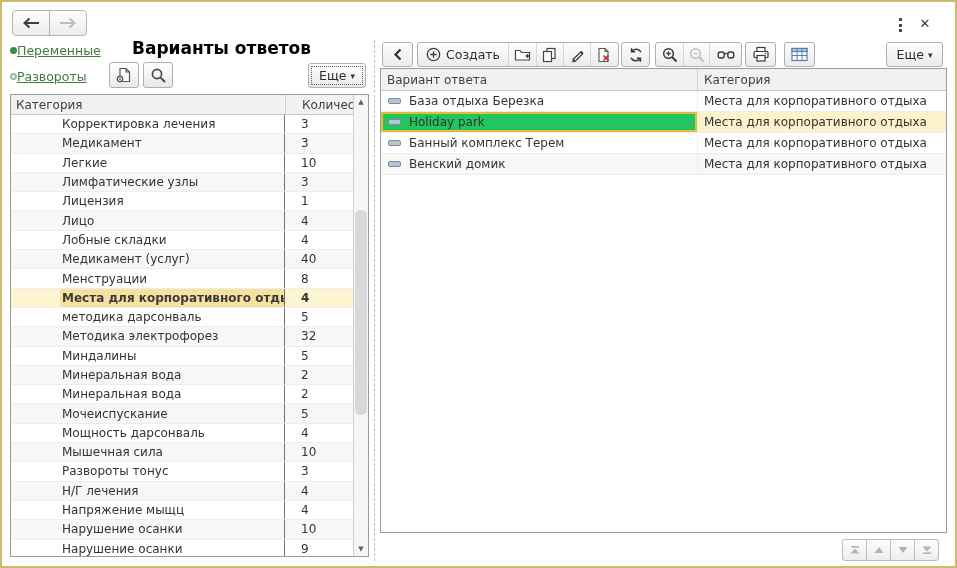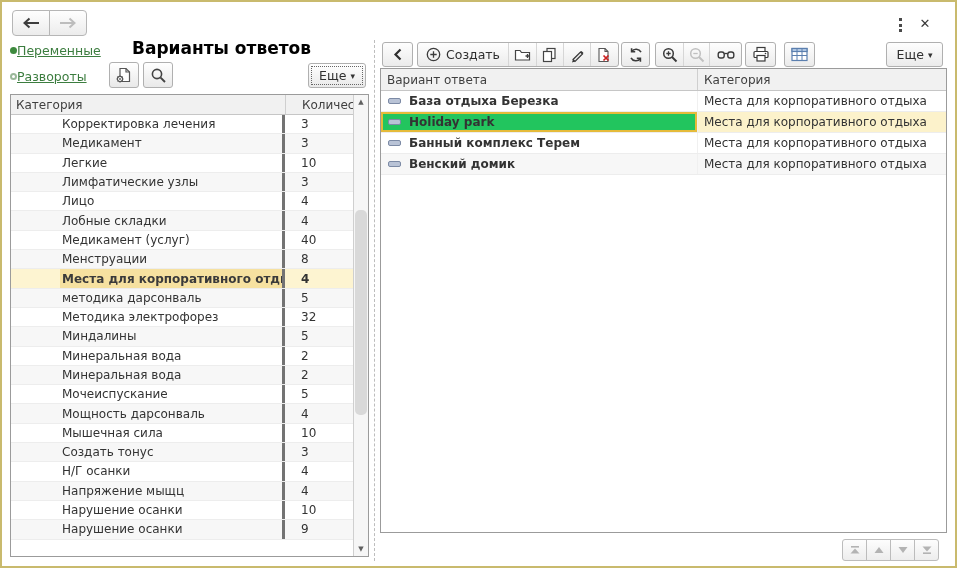--- a/index.html
+++ b/index.html
@@ -37,21 +37,21 @@
     display:flex;background:#fff;}
   .lt-main{flex:1;overflow:hidden;display:flex;flex-direction:column;}
   .lt-head{height:20px;flex:0 0 20px;background:#f1f1f1;border-bottom:1px solid #c6c6c6;display:grid;
     grid-template-columns:274px 1fr;font-size:12px;color:#3f3f3f;align-items:center;}
   .lt-head .h1{padding-left:5px;}
   .lt-head .h2{padding-left:16px;border-left:1px solid #cfcfcf;height:100%;display:flex;align-items:center;}
   .lt-body{flex:1;overflow:hidden;}
   .lrow{display:grid;grid-template-columns:274px 1fr;height:19.3px;border-bottom:1px solid #ededed;
     font-size:12px;color:#333;cursor:default;}
   .lrow:nth-child(even){background:#f7f7f7;}
-  .lrow .cat{position:relative;border-right:3px solid #737373;}
+  .lrow .cat{position:relative;border-right:1px solid #737373;}
   .lrow .cat-in{position:absolute;left:49px;top:0;right:0;bottom:0;display:flex;align-items:center;
     white-space:nowrap;overflow:hidden;padding-left:2px;}
   .lrow .cnt{display:flex;align-items:center;padding-left:16px;}
   .lrow.selected{background:#fdf4d1;}
   .lrow.selected .cat-in{background:#f6e1a0;font-weight:bold;color:#3a3a3a;}
   .lrow.selected .cnt{font-weight:bold;}
   .lt-scroll{width:15px;flex:0 0 15px;border-left:1px solid #cfcfcf;background:#f6f6f6;position:relative;}
   .sc-arrow{position:absolute;left:0;width:100%;height:14px;display:flex;align-items:center;justify-content:center;
     font-size:7px;color:#606060;cursor:pointer;}
   .sc-up{top:0;} .sc-down{bottom:0;}
@@ -67,21 +67,21 @@
   .g-btn + .g-btn{border-left:1px solid #d6d6d6;}
   .create-btn{padding:0 8px;gap:5px;font-size:12.5px;color:#2f2f2f;}
   
   .rtable{position:absolute;left:378px;top:66px;width:567px;height:465px;border:1px solid #9b9b9b;background:#fff;overflow:hidden;}
   .rt-head{height:22px;background:#f1f1f1;border-bottom:1px solid #c6c6c6;display:grid;grid-template-columns:316px 1fr;
     font-size:12px;color:#3f3f3f;align-items:center;}
   .rt-head .h1{padding-left:6px;}
   .rt-head .h2{padding-left:6px;border-left:1px solid #cfcfcf;height:100%;display:flex;align-items:center;}
   .rrow{display:grid;grid-template-columns:316px 1fr;height:21px;border-bottom:1px solid #ededed;font-size:12px;color:#333;}
   .rrow:nth-child(even){background:#f7f7f7;}
-  .rrow .name{display:flex;align-items:center;padding-left:7px;white-space:nowrap;overflow:hidden;font-weight:bold;}
+  .rrow .name{display:flex;align-items:center;padding-left:7px;white-space:nowrap;overflow:hidden;}
   .rrow .rcat{display:flex;align-items:center;padding-left:6px;border-left:1px solid #f0f0f0;white-space:nowrap;overflow:hidden;}
   .item-ic{width:13px;height:6px;background:#b9c3d6;border:1px solid #7c8aa5;border-radius:2px;margin-right:8px;flex:0 0 13px;}
   .rrow.selected{background:#fcf2cb;}
   .rrow.selected .name{background:#22c55e;box-shadow:inset 0 0 0 2px #e5bb3a;}
   
   .fnav{position:absolute;left:840px;top:537px;display:flex;}
   .fnav .fbtn{width:25px;height:22px;border:1px solid #bcbcbc;background:linear-gradient(#fdfdfd,#ededed);
     display:flex;align-items:center;justify-content:center;}
   .fnav .fbtn + .fbtn{margin-left:-1px;}
   .fnav .fbtn.first{border-radius:3px 0 0 3px;} .fnav .fbtn.last{border-radius:0 3px 3px 0;}
@@ -175,20 +175,26 @@
             <div class="cnt">10</div>
           </div>
           <div class="lrow">
             <div class="cat">
               <div class="cat-in">Лимфатические узлы</div>
             </div>
             <div class="cnt">3</div>
           </div>
           <div class="lrow">
             <div class="cat">
+              <div class="cat-in">Лицензия</div>
+            </div>
+            <div class="cnt">1</div>
+          </div>
+          <div class="lrow">
+            <div class="cat">
               <div class="cat-in">Лицо</div>
             </div>
             <div class="cnt">4</div>
           </div>
           <div class="lrow">
             <div class="cat">
               <div class="cat-in">Лобные складки</div>
             </div>
             <div class="cnt">4</div>
           </div>
@@ -253,27 +259,27 @@
             <div class="cnt">4</div>
           </div>
           <div class="lrow">
             <div class="cat">
               <div class="cat-in">Мышечная сила</div>
             </div>
             <div class="cnt">10</div>
           </div>
           <div class="lrow">
             <div class="cat">
-              <div class="cat-in">Создать тонус</div>
+              <div class="cat-in">Развороты тонус</div>
             </div>
             <div class="cnt">3</div>
           </div>
           <div class="lrow">
             <div class="cat">
-              <div class="cat-in">Н/Г осанки</div>
+              <div class="cat-in">Н/Г лечения</div>
             </div>
             <div class="cnt">4</div>
           </div>
           <div class="lrow">
             <div class="cat">
               <div class="cat-in">Напряжение мыщц</div>
             </div>
             <div class="cnt">4</div>
           </div>
           <div class="lrow">

